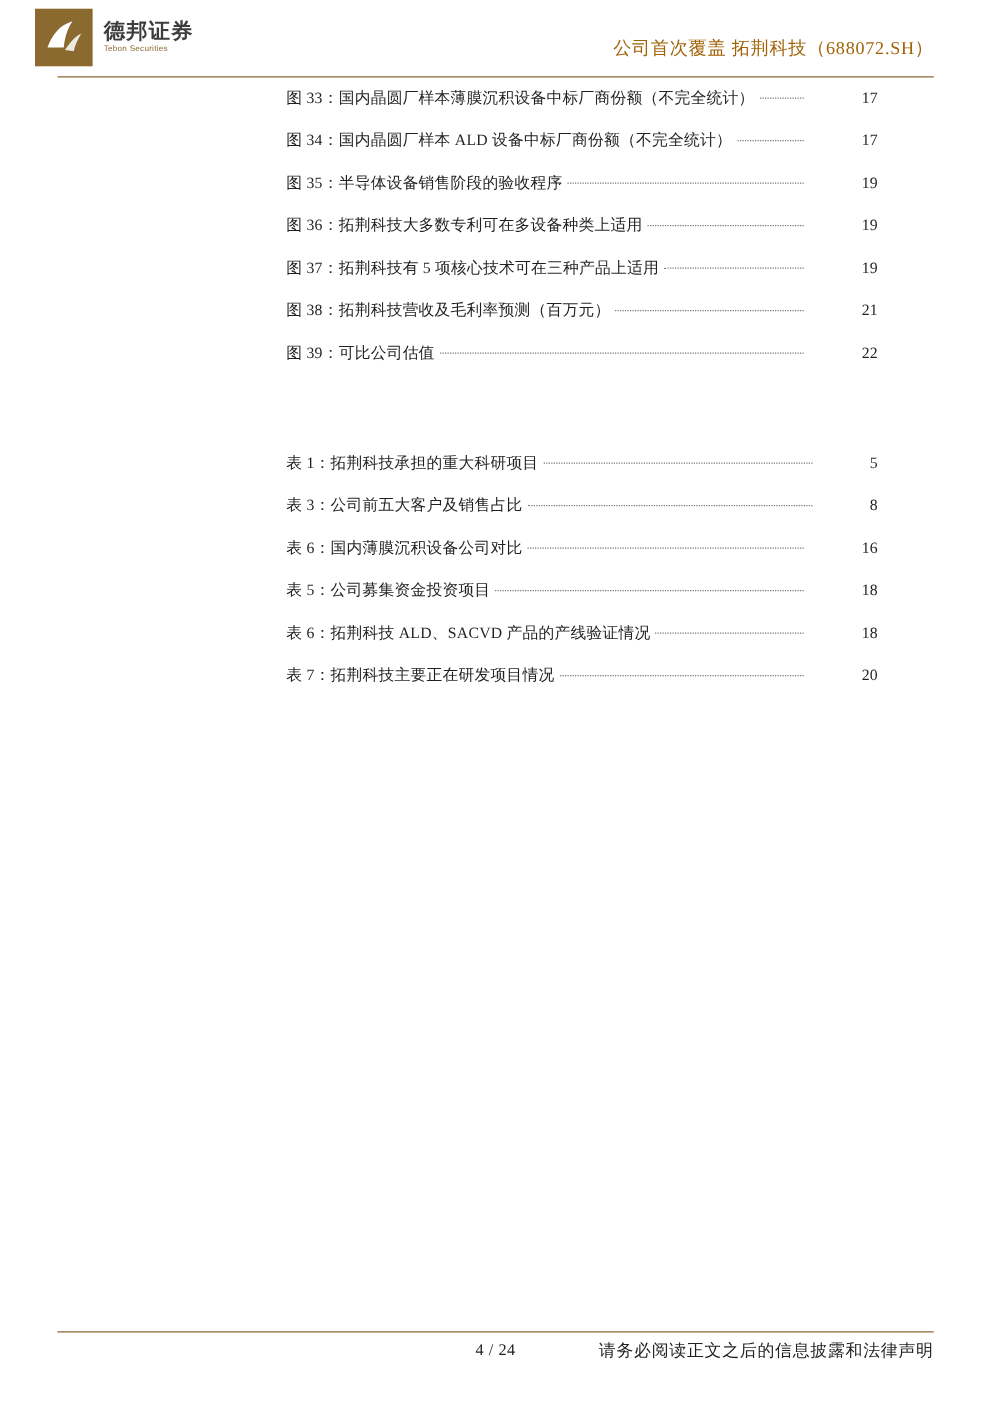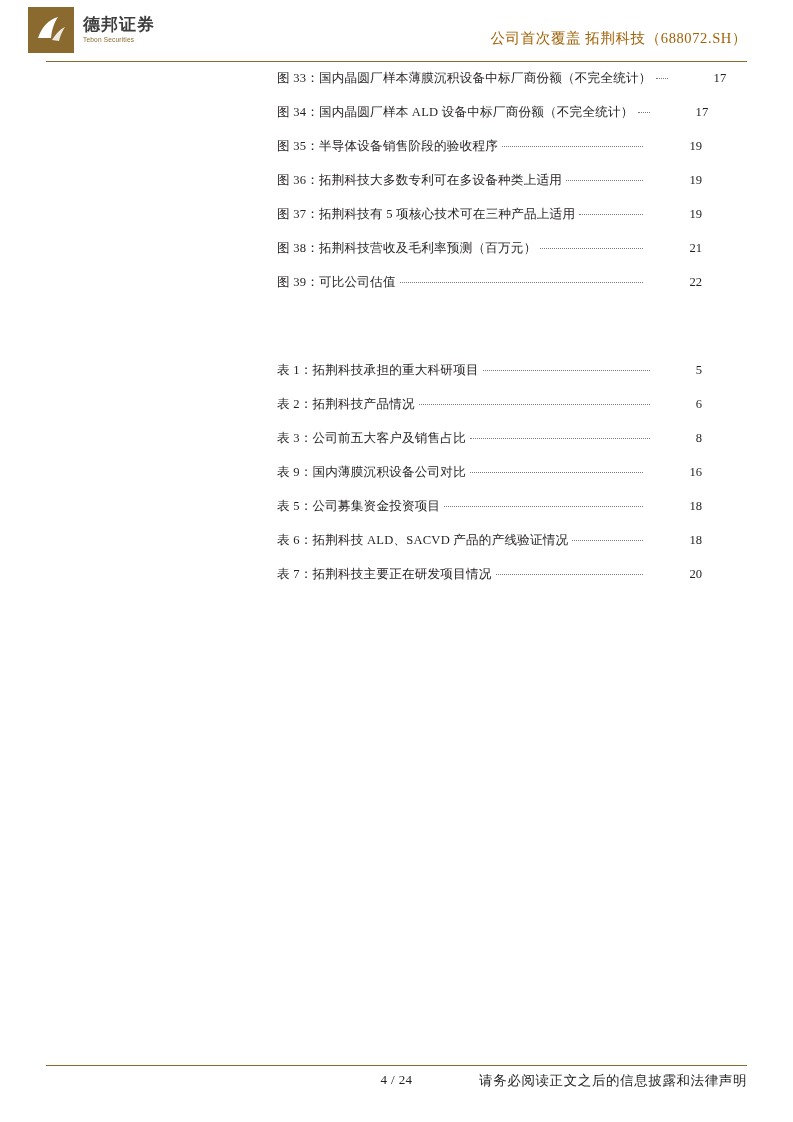--- a/index.html
+++ b/index.html
@@ -100,21 +100,20 @@
     align-items: baseline;
     font-size: 12.6px;
     color: #231f20;
     padding: 0 0 0 183px;
     margin-bottom: 17px;
     white-space: nowrap;
   }
   .toc-row .label {
     flex: none;
     letter-spacing: 0.2px;
-    margin-left: 48px;
   }
   .toc-row .leader {
     flex: 1 1 auto;
     margin: 0 2px 0 4px;
     border-bottom: 1.1px dotted #7b7b7b;
     transform: translateY(-3px);
     min-width: 12px;
     overflow: hidden;
   }
   .toc-row .page-no {
@@ -227,31 +226,26 @@
 
     <div class="toc-gap"></div>
 
     <ul class="toc-group">
       <li class="toc-row">
         <span class="label">表 1：拓荆科技承担的重大科研项目</span>
         <span class="leader"></span>
         <span class="page-no">5</span>
       </li>
       <li class="toc-row">
-        <span class="label">表 2：拓荆科技产品情况</span>
-        <span class="leader"></span>
-        <span class="page-no">6</span>
-      </li>
-      <li class="toc-row">
         <span class="label">表 3：公司前五大客户及销售占比</span>
         <span class="leader"></span>
         <span class="page-no">8</span>
       </li>
       <li class="toc-row">
-        <span class="label">表 9：国内薄膜沉积设备公司对比</span>
+        <span class="label">表 6：国内薄膜沉积设备公司对比</span>
         <span class="leader"></span>
         <span class="page-no">16</span>
       </li>
       <li class="toc-row">
         <span class="label">表 5：公司募集资金投资项目</span>
         <span class="leader"></span>
         <span class="page-no">18</span>
       </li>
       <li class="toc-row">
         <span class="label">表 6：拓荆科技 ALD、SACVD 产品的产线验证情况</span>

